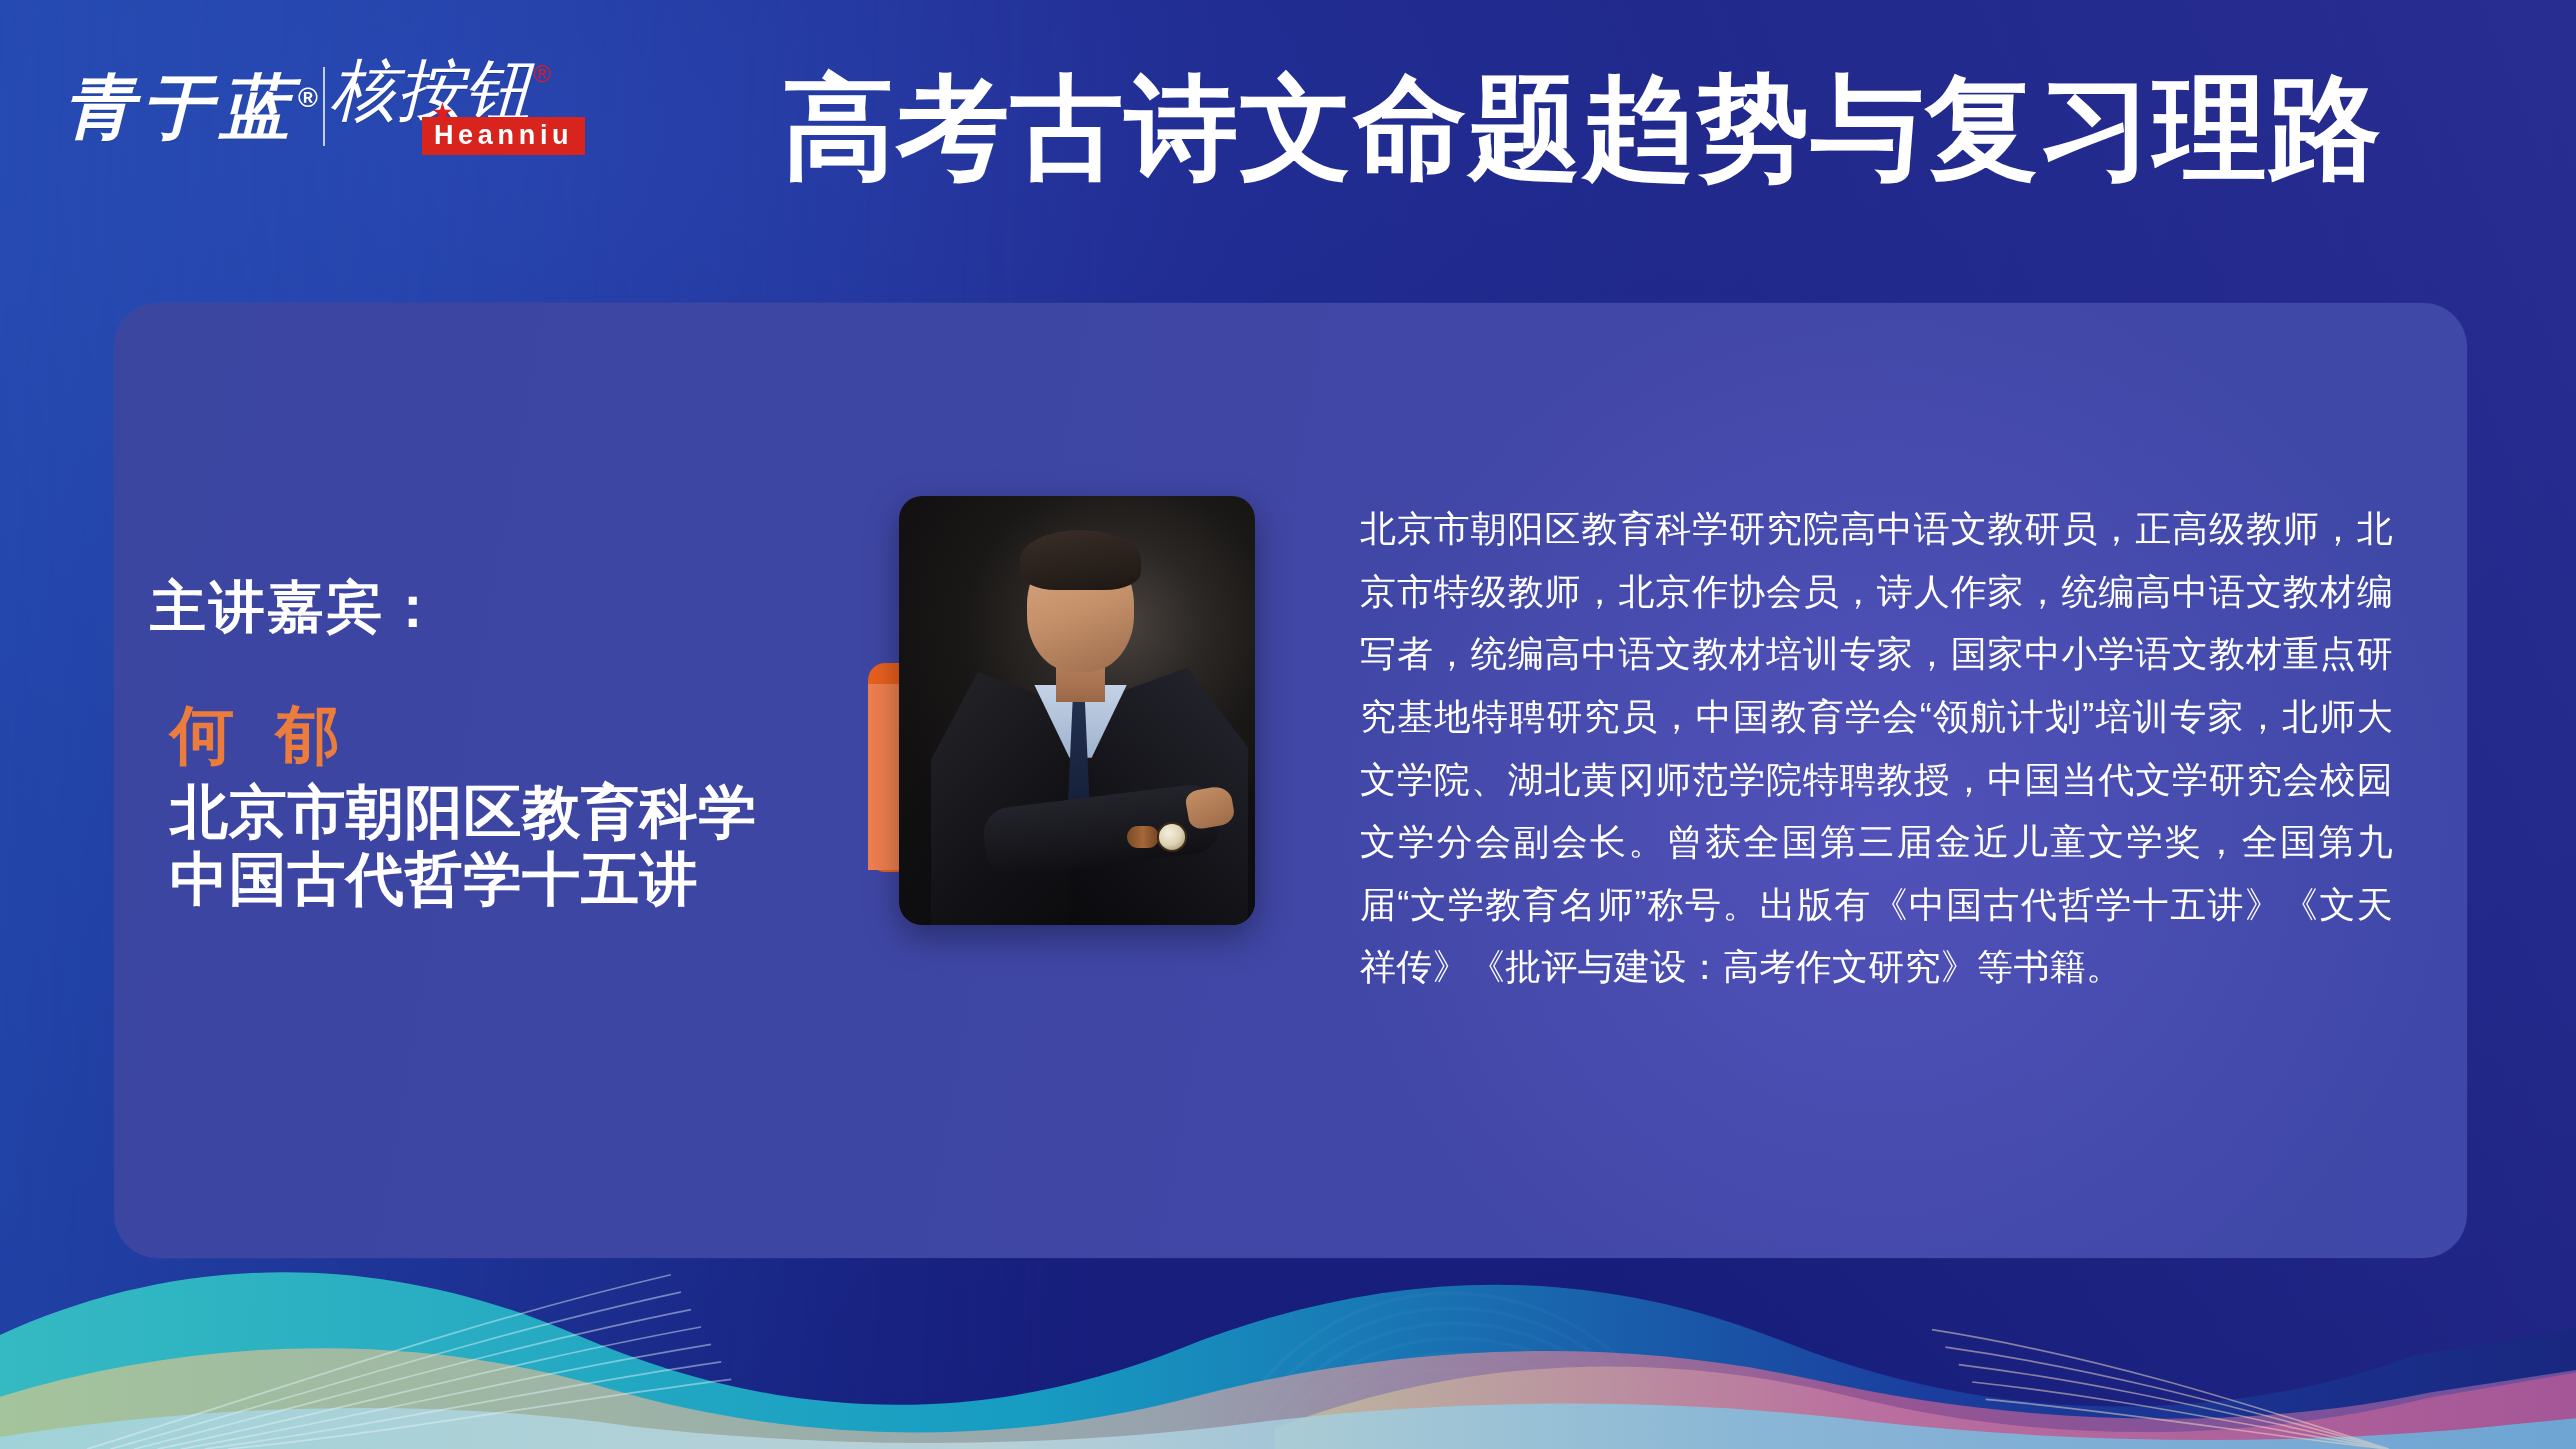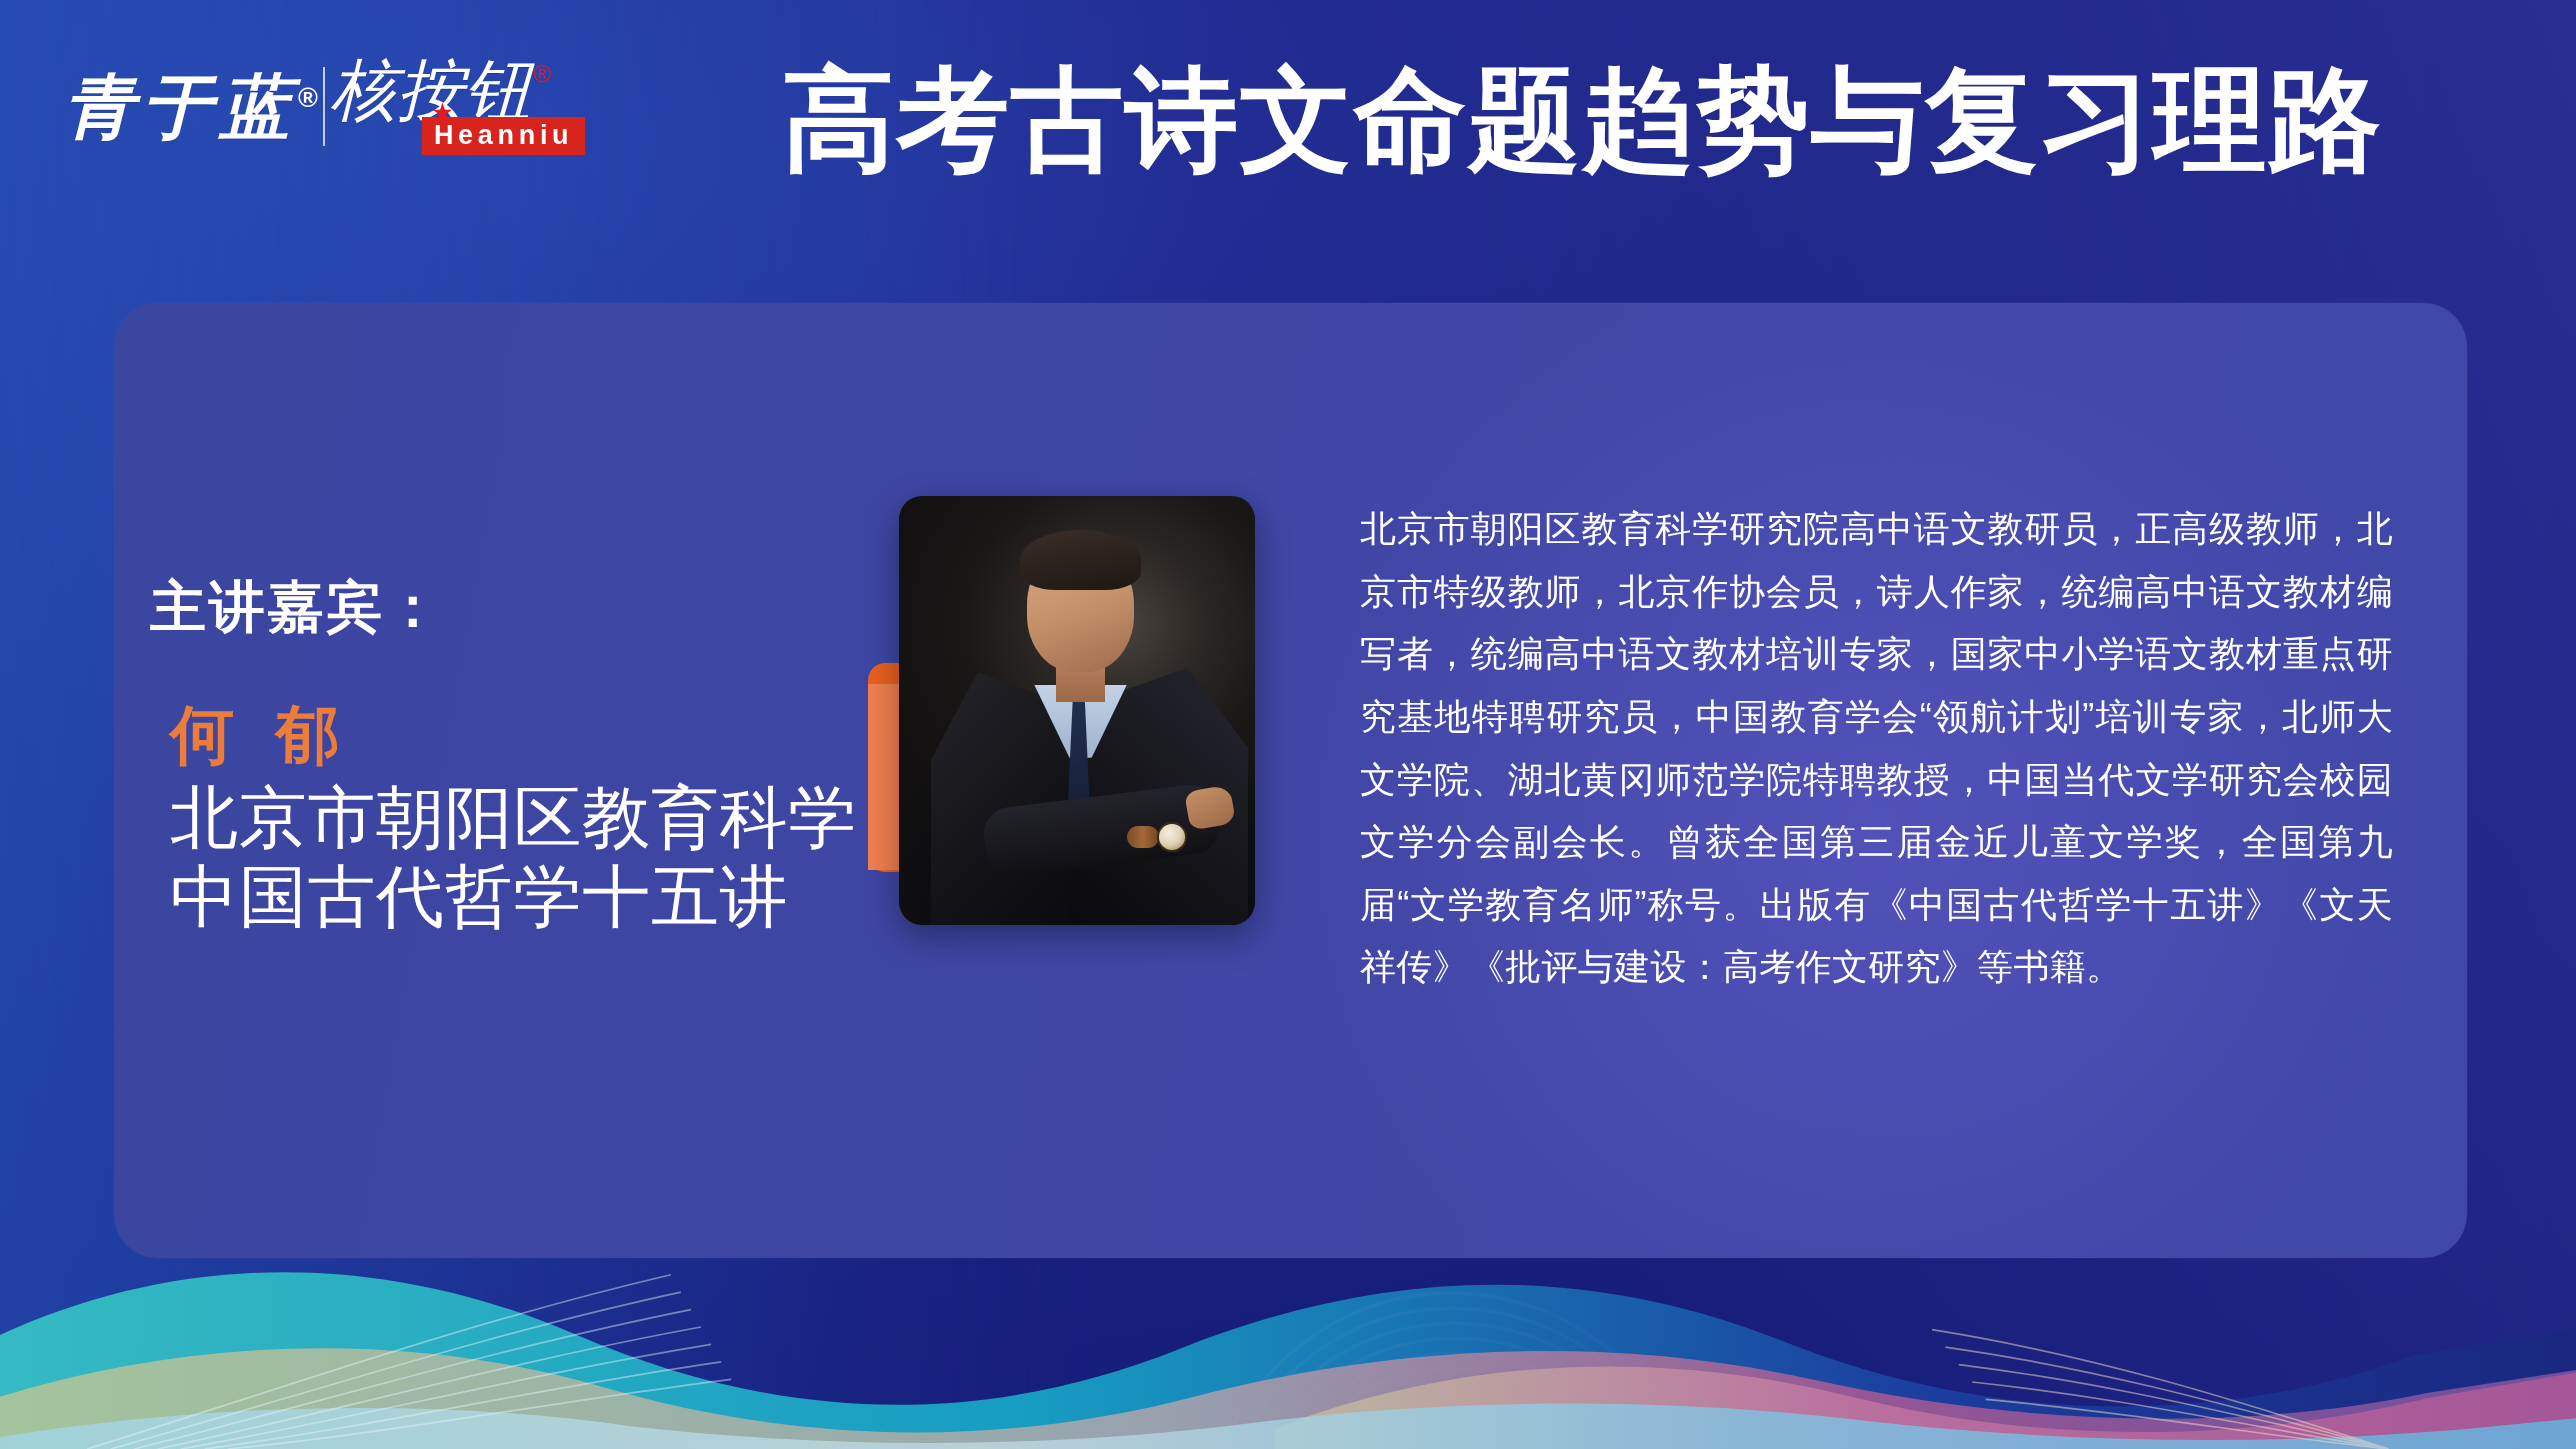--- a/index.html
+++ b/index.html
@@ -36,21 +36,21 @@
   .logo-hx{color:#fff;font-weight:400;font-style:italic;font-size:67px;line-height:.95;white-space:nowrap;
            text-shadow:0 1.3px 0 rgba(0,0,0,.18);}
   .logo-star{position:absolute;left:101px;top:42px;color:#e11b22;font-size:25.5px;line-height:1;}
   .logo-reg2{color:#e11b22;font-size:24px;line-height:1;margin-left:2.7px;margin-top:4px;}
   .logo-en{
     background:#d8241c;color:#fff;font-weight:700;font-size:27px;letter-spacing:4.7px;
     padding:2.7px 12px 4px 12px;margin-top:-4px;margin-left:92px;
   }
 
   .title{
-    position:absolute;left:782px;top:62px;width:1731px;
+    position:absolute;left:782px;top:70px;width:1731px;
     color:#ffffff;font-weight:700;font-size:113px;line-height:1.04;letter-spacing:1.3px;
     white-space:nowrap;
   }
 
   
   .card{
     position:absolute;left:114px;top:303px;width:2353px;height:955px;border-radius:44px;
     background:linear-gradient(100deg,#3b46a1 0%,#3e46a4 34%,#4147a6 62%,#3f48a8 100%);
     box-shadow:0 0 0 0.7px rgba(255,255,255,.03);
     overflow:hidden;
@@ -62,21 +62,21 @@
   }
 
   
   .guest-label{
     position:absolute;left:150px;top:570px;color:#ffffff;font-weight:700;font-size:56px;letter-spacing:2.7px;
   }
   .guest-name{
     position:absolute;left:170px;top:692px;color:#ec7c3c;font-weight:700;font-size:64px;letter-spacing:12px;
   }
   .guest-role{
-    position:absolute;left:170px;top:778px;color:#ffffff;font-weight:400;font-size:68px;line-height:1.16;
+    position:absolute;left:170px;top:778px;color:#ffffff;font-weight:700;font-size:58px;line-height:1.16;
     letter-spacing:0.7px;
   }
 
   
   .accent{
     position:absolute;left:868px;top:663px;width:107px;height:209px;
     background:#e8601f;border-radius:17.4px 0 0 17.4px;
   }
   .accent-circle{
     position:absolute;left:868px;top:684px;width:201px;height:186px;

